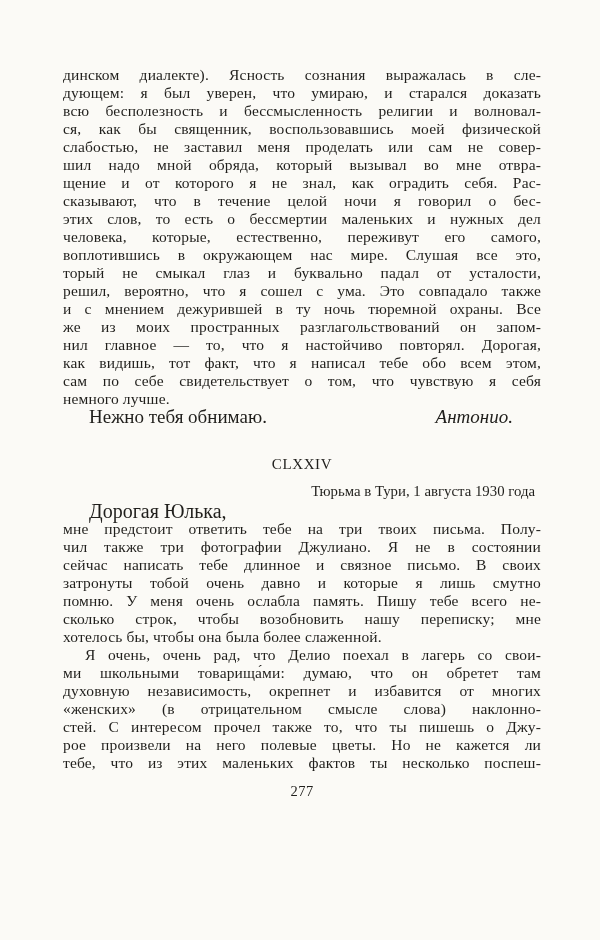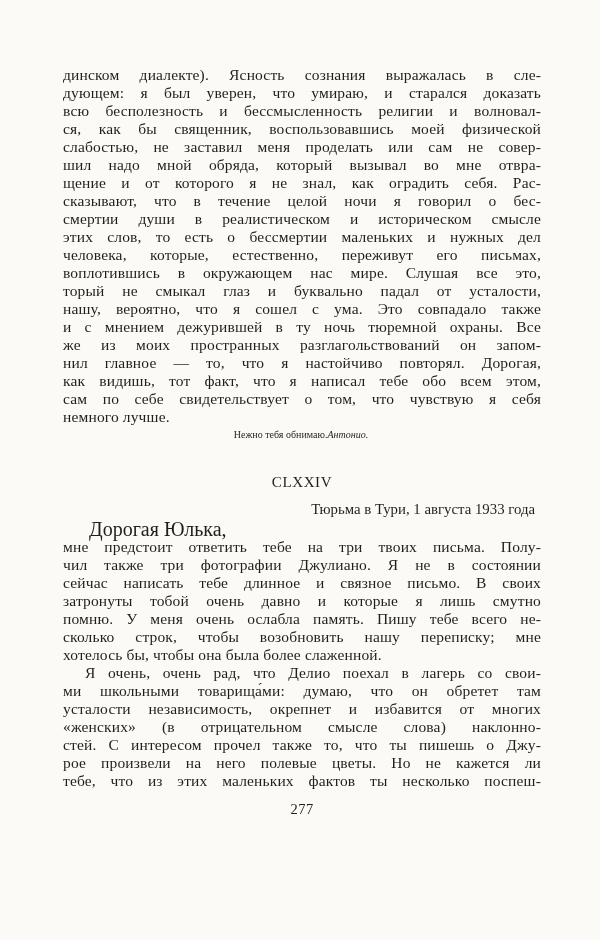--- a/index.html
+++ b/index.html
@@ -26,22 +26,22 @@
     line-height: 18px;
     letter-spacing: 0.15px;
   }
   
   .s-j  { text-align: justify; text-align-last: justify; }
   .s-ji { text-align: justify; text-align-last: justify; padding-left: 22px; }
   .s-l  { text-align: left; }
 
   .farewell-row {
     display: flex;
-    justify-content: center;
-    font-size: 10px;
+    justify-content: space-between;
+    font-size: 19px;
     line-height: 18px;
   }
   .farewell { padding-left: 26px; }
   .signature { font-style: italic; padding-right: 28px; }
 
   .letter-number {
     margin: 29px 0 9px 0;
     font-size: 15px;
     font-weight: normal;
     text-align: center;
@@ -78,54 +78,53 @@
     <section>
       <div class="lines">
           <p class="line s-j">динском диалекте). Ясность сознания выражалась в сле-</p>
           <p class="line s-j">дующем: я был уверен, что умираю, и старался доказать</p>
           <p class="line s-j">всю бесполезность и бессмысленность религии и волновал-</p>
           <p class="line s-j">ся, как бы священник, воспользовавшись моей физической</p>
           <p class="line s-j">слабостью, не заставил меня проделать или сам не совер-</p>
           <p class="line s-j">шил надо мной обряда, который вызывал во мне отвра-</p>
           <p class="line s-j">щение и от которого я не знал, как оградить себя. Рас-</p>
           <p class="line s-j">сказывают, что в течение целой ночи я говорил о бес-</p>
-          <p class="line s-j">смертии души в реалистическом и историческом смысле</p>
           <p class="line s-j">этих слов, то есть о бессмертии маленьких и нужных дел</p>
-          <p class="line s-j">человека, которые, естественно, переживут его письмах,</p>
+          <p class="line s-j">человека, которые, естественно, переживут его самого,</p>
           <p class="line s-j">воплотившись в окружающем нас мире. Слушая все это,</p>
           <p class="line s-j">торый не смыкал глаз и буквально падал от усталости,</p>
-          <p class="line s-j">нашу, вероятно, что я сошел с ума. Это совпадало также</p>
+          <p class="line s-j">решил, вероятно, что я сошел с ума. Это совпадало также</p>
           <p class="line s-j">и с мнением дежурившей в ту ночь тюремной охраны. Все</p>
           <p class="line s-j">же из моих пространных разглагольствований он запом-</p>
           <p class="line s-j">нил главное — то, что я настойчиво повторял. Дорогая,</p>
           <p class="line s-j">как видишь, тот факт, что я написал тебе обо всем этом,</p>
           <p class="line s-j">сам по себе свидетельствует о том, что чувствую я себя</p>
           <p class="line s-l">немного лучше.</p>
         </div>
       <div class="farewell-row">
         <span class="farewell">Нежно тебя обнимаю.</span>
         <span class="signature">Антонио.</span>
       </div>
     </section>
 
     <section>
       <h2 class="letter-number">CLXXIV</h2>
-      <p class="dateline">Тюрьма в Тури, 1 августа 1933 года</p>
+      <p class="dateline">Тюрьма в Тури, 1 августа 1930 года</p>
       <p class="salutation">Дорогая Юлька,</p>
       <div class="lines body-start">
           <p class="line s-j">мне предстоит ответить тебе на три твоих письма. Полу-</p>
           <p class="line s-j">чил также три фотографии Джулиано. Я не в состоянии</p>
           <p class="line s-j">сейчас написать тебе длинное и связное письмо. В своих</p>
           <p class="line s-j">затронуты тобой очень давно и которые я лишь смутно</p>
           <p class="line s-j">помню. У меня очень ослабла память. Пишу тебе всего не-</p>
           <p class="line s-j">сколько строк, чтобы возобновить нашу переписку; мне</p>
           <p class="line s-l">хотелось бы, чтобы она была более слаженной.</p>
           <p class="line s-ji">Я очень, очень рад, что Делио поехал в лагерь со свои-</p>
           <p class="line s-j">ми школьными товарища́ми: думаю, что он обретет там</p>
-          <p class="line s-j">усталости независимость, окрепнет и избавится от многих</p>
+          <p class="line s-j">духовную независимость, окрепнет и избавится от многих</p>
           <p class="line s-j">«женских» (в отрицательном смысле слова) наклонно-</p>
           <p class="line s-j">стей. С интересом прочел также то, что ты пишешь о Джу-</p>
           <p class="line s-j">рое произвели на него полевые цветы. Но  не кажется ли</p>
           <p class="line s-j">тебе, что из этих маленьких фактов ты несколько поспеш-</p>
         </div>
     </section>
 
     <footer>
       <p class="page-number">277</p>
     </footer>

